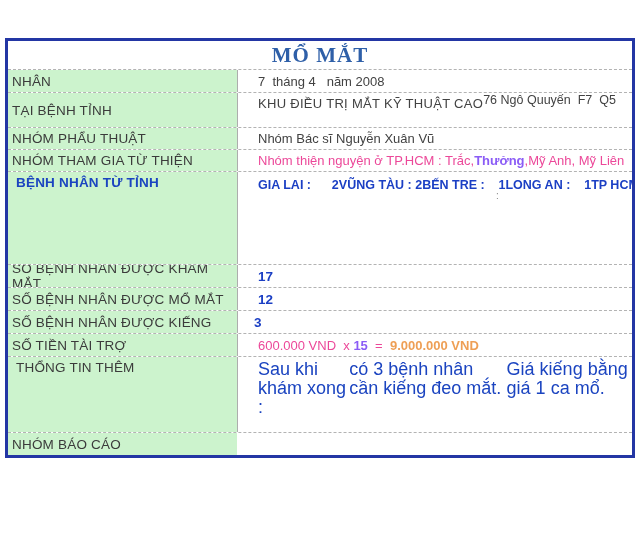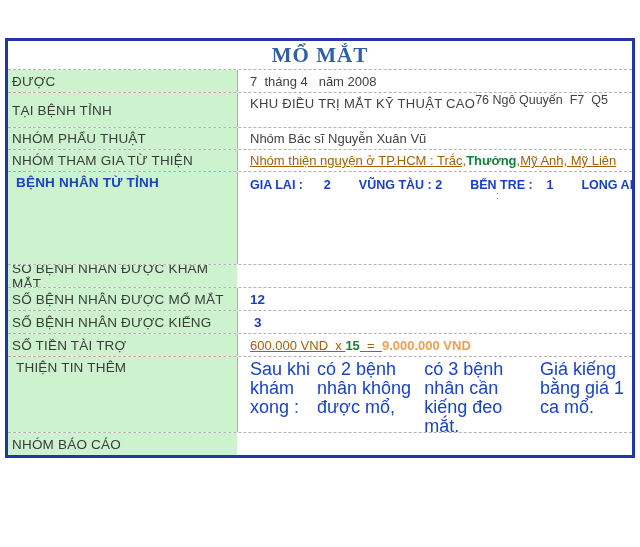--- a/index.html
+++ b/index.html
@@ -23,49 +23,49 @@
   .row{display:flex;box-sizing:border-box;border-bottom:1px dashed #b3b3b3;}
   .row:last-child{border-bottom:none;}
   .cell-l{
     width:229px;box-sizing:border-box;background:#ccf3cd;
     padding-left:4px;color:#3b3b3b;font-size:13.5px;letter-spacing:0.2px;
     display:flex;align-items:center;overflow:hidden;
   }
   .cell-l.top{align-items:flex-start;padding-top:3px;padding-left:8px;}
   .cell-r{
     flex:1;box-sizing:border-box;background:#ffffff;border-left:1px solid #adadad;
-    padding-left:12px;color:#424242;font-size:13px;
+    padding-left:20px;color:#424242;font-size:13px;
     display:flex;align-items:center;overflow:hidden;white-space:pre-wrap;
   }
   .cell-r.top{align-items:flex-start;flex-direction:row;justify-content:flex-start;}
   .h23{height:23px}.h22{height:22px}.h35{height:35px}.h93{height:93px}.h76{height:76px}
   .blue-label{color:#1b44c0;font-weight:bold;}
   .blue-num{color:#1b3fc4;font-weight:bold;font-size:13.5px;}
   .hosp1{line-height:16px;letter-spacing:0.3px;margin-top:3px;}
   .hosp2{line-height:15px;font-size:12.5px;}
   .prov{white-space:pre;color:#1b3fc4;font-weight:bold;font-size:12.5px;line-height:18.5px;}
-  .prov-wrap{padding-top:4px;gap:28px;}
+  .prov-wrap{padding-top:4px;}
   .info-line{color:#1b44c0;font-size:18px;line-height:19px;}
   .info-wrap{padding-top:3px;}
-  .seg-dark{color:#a16207;text-decoration:underline;}
-  .seg-blue{color:#15803d;font-weight:bold;}
+  .seg-dark{color:#ec4899;}
+  .seg-blue{color:#8b5cf6;font-weight:bold;}
   .seg-orange{color:#ee9f55;font-weight:bold;}
   .stray{position:absolute;left:496px;top:190px;color:#8a8a8a;font-size:10px;}
 </style>
 </head>
 <body>
 
 <div class="report">
 
   <div class="title-row">
     <span class="title">MỔ MẮT</span>
   </div>
 
   <div class="row h23">
-    <div class="cell-l">ĐƯỢC</div>
+    <div class="cell-l">NHÂN</div>
     <div class="cell-r">7  tháng 4   năm 2008</div>
   </div>
 
   <div class="row h35">
     <div class="cell-l">TẠI BỆNH TỈNH</div>
     <div class="cell-r top">
       <span class="hosp1">KHU ĐIỀU TRỊ MẮT KỸ THUẬT CAO</span>
       <span class="hosp2">76 Ngô Quuyến  F7  Q5</span>
     </div>
   </div>
@@ -86,42 +86,42 @@
       <span class="prov">GIA LAI :      2</span>
       <span class="prov">VŨNG TÀU : 2</span>
       <span class="prov">BẾN TRE :    1</span>
       <span class="prov">LONG AN :    1</span>
       <span class="prov">TP HCM :     9</span>
     </div>
   </div>
 
   <div class="row h23">
     <div class="cell-l">SỐ BỆNH NHÂN ĐƯỢC KHÁM MẮT</div>
+    <div class="cell-r blue-num">17</div>
   </div>
 
   <div class="row h23">
     <div class="cell-l">SỐ BỆNH NHÂN ĐƯỢC MỔ MẮT</div>
     <div class="cell-r blue-num">12</div>
   </div>
 
   <div class="row h23">
     <div class="cell-l">SỐ BỆNH NHÂN ĐƯỢC  KIẾNG</div>
     <div class="cell-r blue-num" style="padding-left:16px;">3</div>
   </div>
 
   <div class="row h23">
     <div class="cell-l">SỐ TIỀN TÀI TRỢ</div>
     <div class="cell-r"><span class="seg-dark">600.000 VND  x </span><span class="seg-blue">15</span><span class="seg-dark">  =  </span><span class="seg-orange">9.000.000 VND</span></div>
   </div>
 
   <div class="row h76">
-    <div class="cell-l top">THIỆN TIN THÊM</div>
+    <div class="cell-l top">THỔNG TIN THÊM</div>
     <div class="cell-r top info-wrap">
       <span class="info-line">Sau khi khám xong :</span>
-      <span class="info-line">có 2 bệnh nhân không được mổ,</span>
       <span class="info-line">có 3 bệnh nhân cần kiếng đeo mắt.</span>
       <span class="info-line">Giá kiếng bằng giá 1 ca mổ.</span>
     </div>
   </div>
 
   <div class="row h22">
     <div class="cell-l">NHÓM BÁO CÁO</div>
   </div>
 
 </div>

